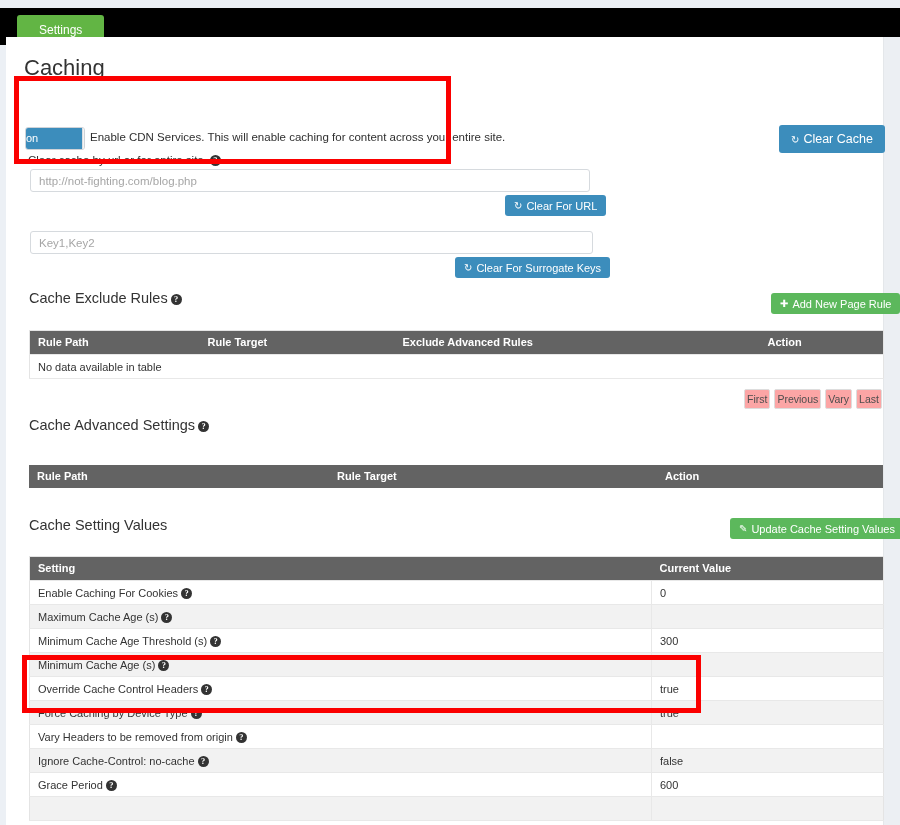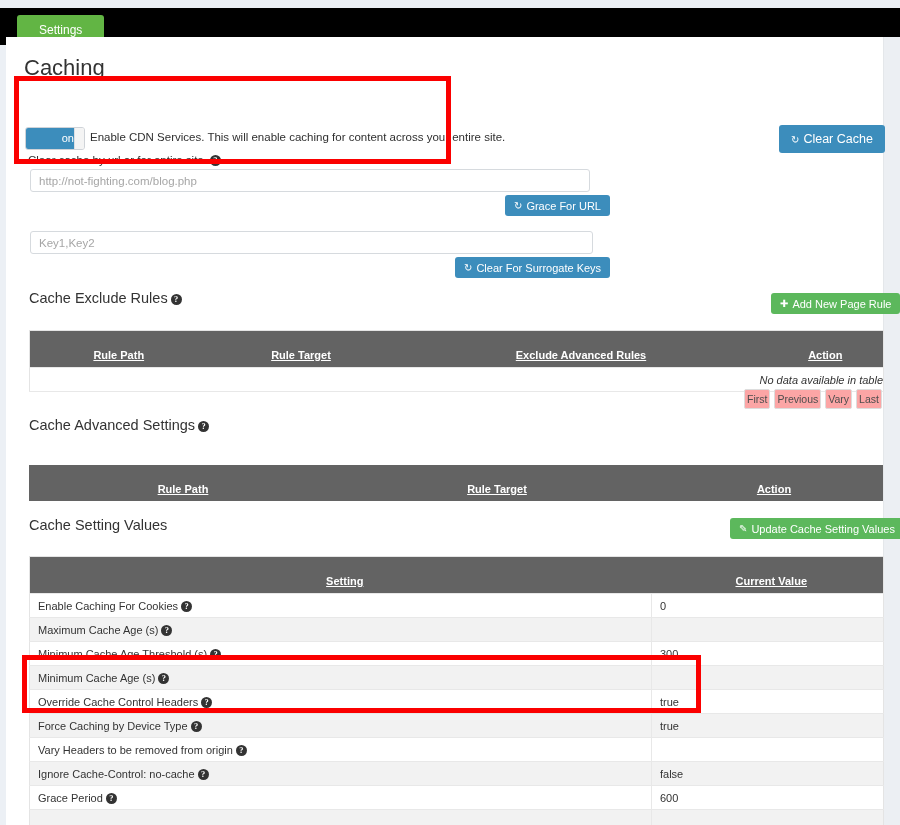--- a/index.html
+++ b/index.html
@@ -44,23 +44,23 @@
   }
 
   
   .toggle {
     position: absolute; left: 19px; top: 90px;
     width: 60px; height: 23px;
     border: 1px solid #cfd3d8; border-radius: 3px;
     background: #fff; overflow: hidden; display: flex;
   }
   .toggle-on {
-    width: 48px; height: 100%;
+    width: 56px; height: 100%;
     background: #3c8dbc; color: #fff;
-    font-size: 11px; text-align: right; line-height: 21px;
+    font-size: 11px; text-align: left; line-height: 21px;
   }
   .toggle-knob { flex: 1; background: #f4f4f4; border-left: 1px solid #dcdfe3; }
 
   .cdn-text {
     position: absolute; left: 84px; top: 94px;
     font-size: 11.5px; color: #2f2f2f; text-align: center;
   }
 
   .clear-label {
     position: absolute; left: 22px; top: 117px;
@@ -112,31 +112,30 @@
   #h-advanced { left: 23px; top: 380px; }
   #h-values  { left: 23px; top: 480px; }
 
   
   .tbl {
     position: absolute; border-collapse: collapse; table-layout: fixed;
     font-size: 11px; color: #333;
   }
   .tbl th {
     background: #636363; color: #fff; font-weight: bold;
-    text-align: center; padding: 18px 0 6px 8px; font-size: 11px;
+    text-align: left; padding: 5px 0 6px 8px; font-size: 11px;
     border: none;
-    text-decoration: underline;
   }
   .tbl td {
     padding: 5px 0 5px 8px; border: 1px solid #e8e8e8;
     border-left: none; border-right: none;
     background: #fff; height: 24px;
   }
   .tbl tbody tr:nth-child(even) td { background: #f2f2f2; }
-  .tbl .nodata { text-align: right; color: #333; font-style: italic; }
+  .tbl .nodata { text-align: left; color: #333; }
   .tbl-outer { border: 1px solid #e4e4e4; }
 
   #tbl-exclude { left: 23px; top: 293px; width: 854px; }
   #tbl-advanced { left: 23px; top: 428px; width: 854px; }
   #tbl-values  { left: 23px; top: 519px; width: 854px; }
   #tbl-values td.val { border-left: 1px solid #e8e8e8; }
 
   
   .pager { position: absolute; left: 738px; top: 352px; display: flex; gap: 4px; }
   .pg-btn {
@@ -182,21 +181,21 @@
 
     <input class="txtinput" id="url-input" value="" placeholder="http://not-fighting.com/blog.php" style="">
     <input class="txtinput" id="key-input" value="" placeholder="Key1,Key2" style="">
 
     <div class="btn btn-blue" id="btn-clear-cache">
       <span class="ico">↻</span>
       <span>Clear Cache</span>
     </div>
     <div class="btn btn-blue" id="btn-clear-url">
       <span class="ico">↻</span>
-      <span>Grace For URL</span>
+      <span>Clear For URL</span>
     </div>
     <div class="btn btn-blue" id="btn-clear-keys">
       <span class="ico">↻</span>
       <span>Clear For Surrogate Keys</span>
     </div>
     <div class="btn btn-green" id="btn-add-rule">
       <span class="ico">✚</span>
       <span>Add New Page Rule</span>
     </div>
     <div class="btn btn-green" id="btn-update-vals">

